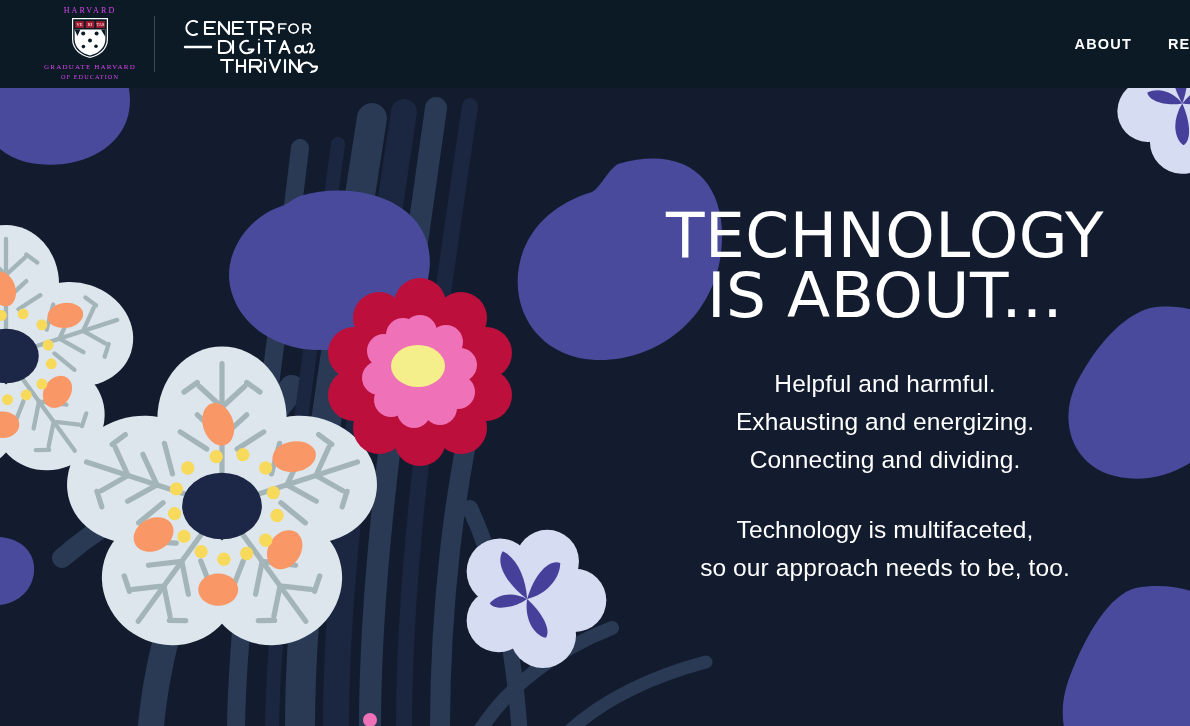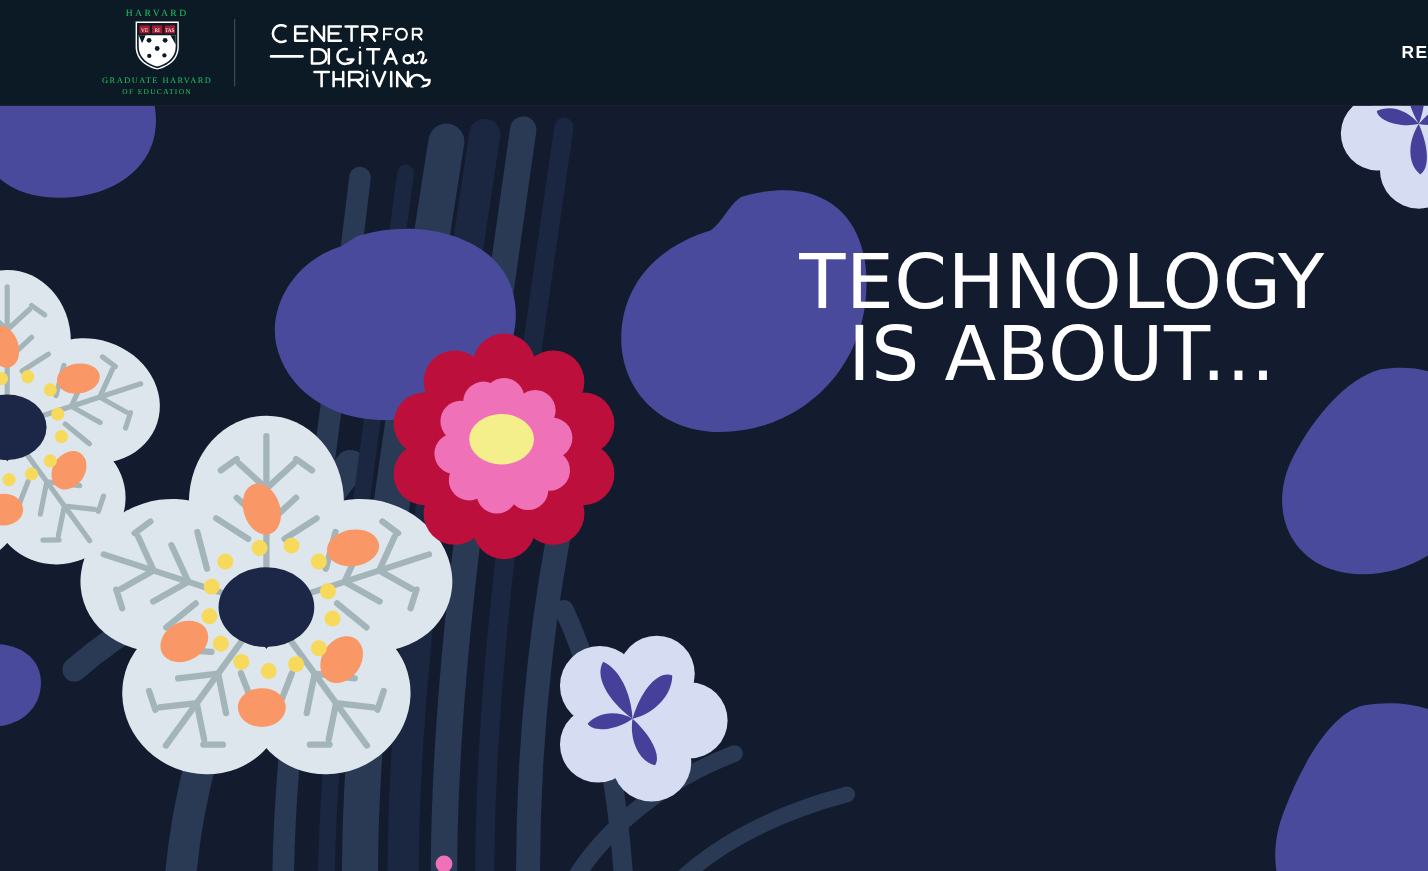--- a/index.html
+++ b/index.html
@@ -15,21 +15,21 @@
   
   .site-header{
     position:absolute; top:0; left:0; width:1190px; height:88px;
     background:#0c1a26;
     display:flex; align-items:center; z-index:40;
   }
   .brand{ display:flex; align-items:center; padding-left:40px; }
 
   .harvard-lockup{
     display:flex; flex-direction:column; align-items:center;
-    width:100px; color:#22c55e;margin-left:41px;
+    width:100px; color:#d946ef;
   }
   .harvard-word{
     font-family:"Liberation Serif", serif;
     font-size:8px; letter-spacing:2.1px; font-weight:400;
     margin-bottom:2px; white-space:nowrap;
   }
   .shield-wrap{ width:38px; height:42px; }
   .harvard-sub{
     font-family:"Liberation Serif", serif;
     font-size:7px; letter-spacing:1.2px; line-height:1.45;
@@ -156,20 +156,21 @@
             <path d="M87 45 L92 57 L97 45"></path>
             <path d="M102 45 V57"></path>
             <path d="M107 57 V45 L116 57 V45"></path>
             <path d="M129 51 A6.2 6.2 0 1 0 129 56.6 C132.4 56.6 134 54.4 134 51.6 H129.4"></path>
           </g>
         </svg>
       </div>
     </div>
 
     <nav class="main-nav">
+      <a class="nav-item">ABOUT</a>
       <a class="nav-item">RESE</a>
     </nav>
   </header>
 
   <section class="hero">
 
     <div class="hero-art">
       <svg viewBox="0 0 1190 638" width="1190" height="638" preserveAspectRatio="none" aria-hidden="true">
         <defs>
 
@@ -369,16 +370,27 @@
 
         <circle cx="370" cy="632" r="7" fill="#ef72b8"></circle>
       </svg>
     </div>
 
     <div class="hero-copy">
       <h1 class="hero-title">
         <span>TECHNOLOGY</span>
         <span class="l2">IS ABOUT...</span>
       </h1>
+      <div class="hero-body">
+        <p>
+          <span>Helpful and harmful.</span><br>
+          <span>Exhausting and energizing.</span><br>
+          <span>Connecting and dividing.</span>
+        </p>
+        <p>
+          <span>Technology is multifaceted,</span><br>
+          <span>so our approach needs to be, too.</span>
+        </p>
+      </div>
     </div>
 
   </section>
 </div>
 
 </body></html>

